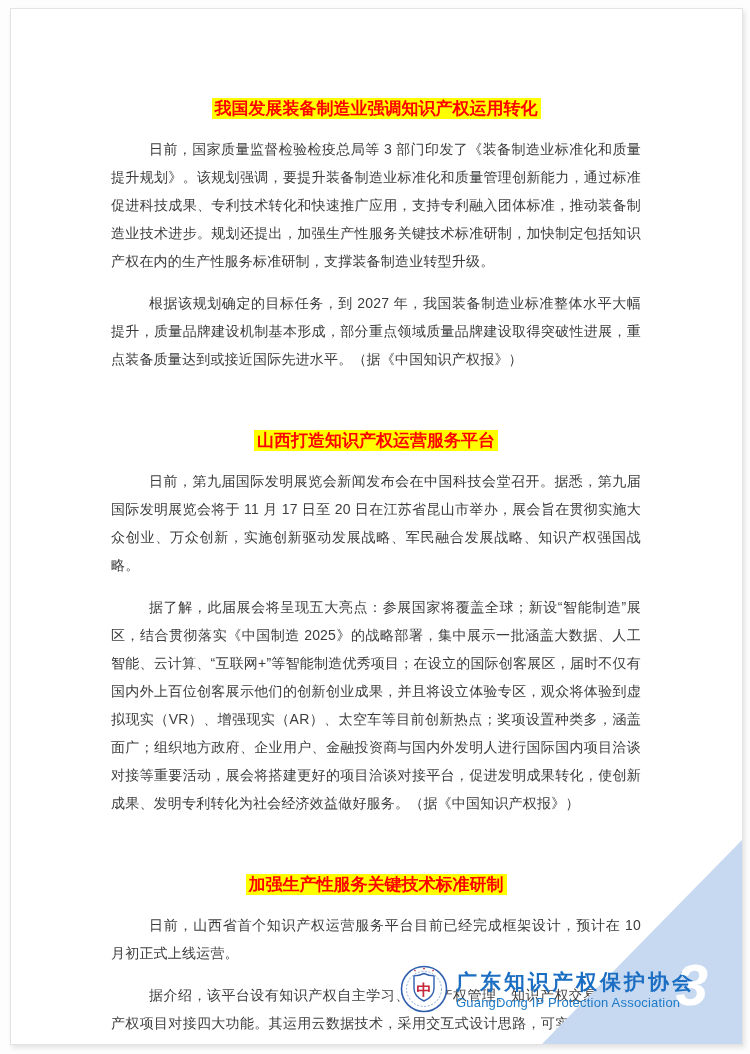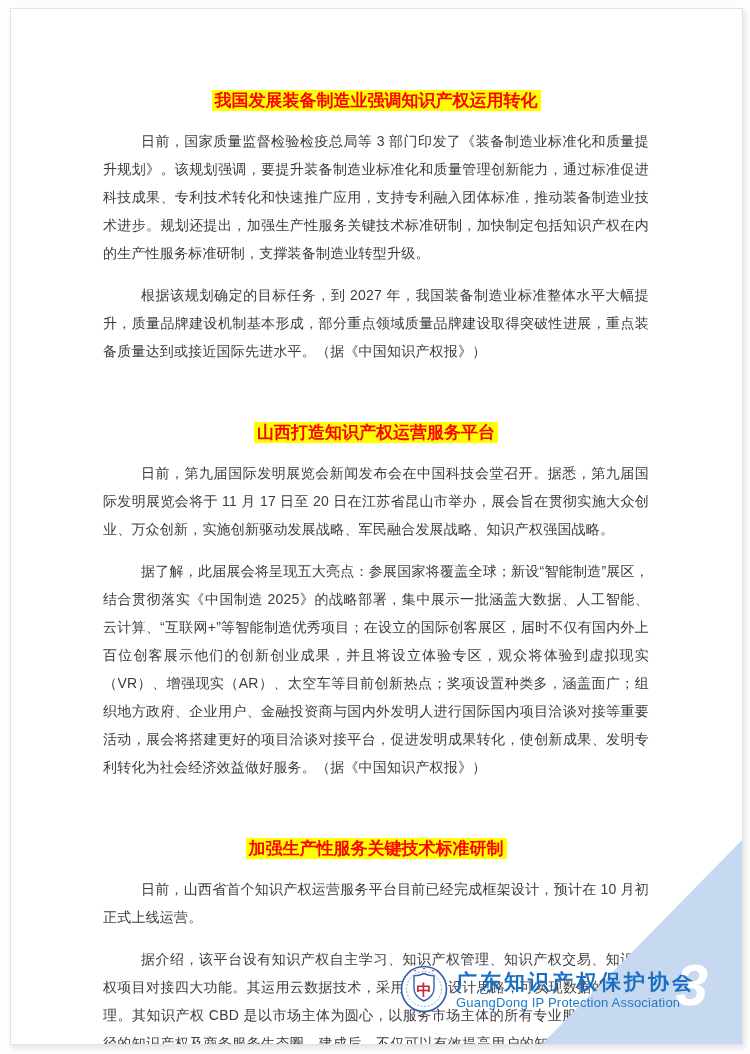--- a/index.html
+++ b/index.html
@@ -6,21 +6,21 @@
   body{width:750px;height:1054px;position:relative;font-family:"Liberation Sans","DejaVu Sans",sans-serif;}
   .page{
     position:absolute;left:10px;top:8px;width:731px;height:1035px;
     background:#ffffff;border:1px solid #e3e3e3;
     box-shadow:2px 3px 5px rgba(0,0,0,0.10);
     overflow:hidden;
   }
   .content{
     position:absolute;left:92px;top:80px;width:546px;
   }
-  .section{margin:0;}
+  .section{margin:8px;}
   .section + .section{margin-top:56px;}
   .sec-title{
     margin:0 0 10px 0;text-align:center;font-size:17px;font-weight:bold;line-height:24px;
   }
   .sec-title .hl{
     background:#ffff00;color:#fe0000;padding:1px 3px;
   }
   .content p{
     margin:14px 0 0 0;
     font-size:14px;line-height:28px;color:#3c3c3c;

